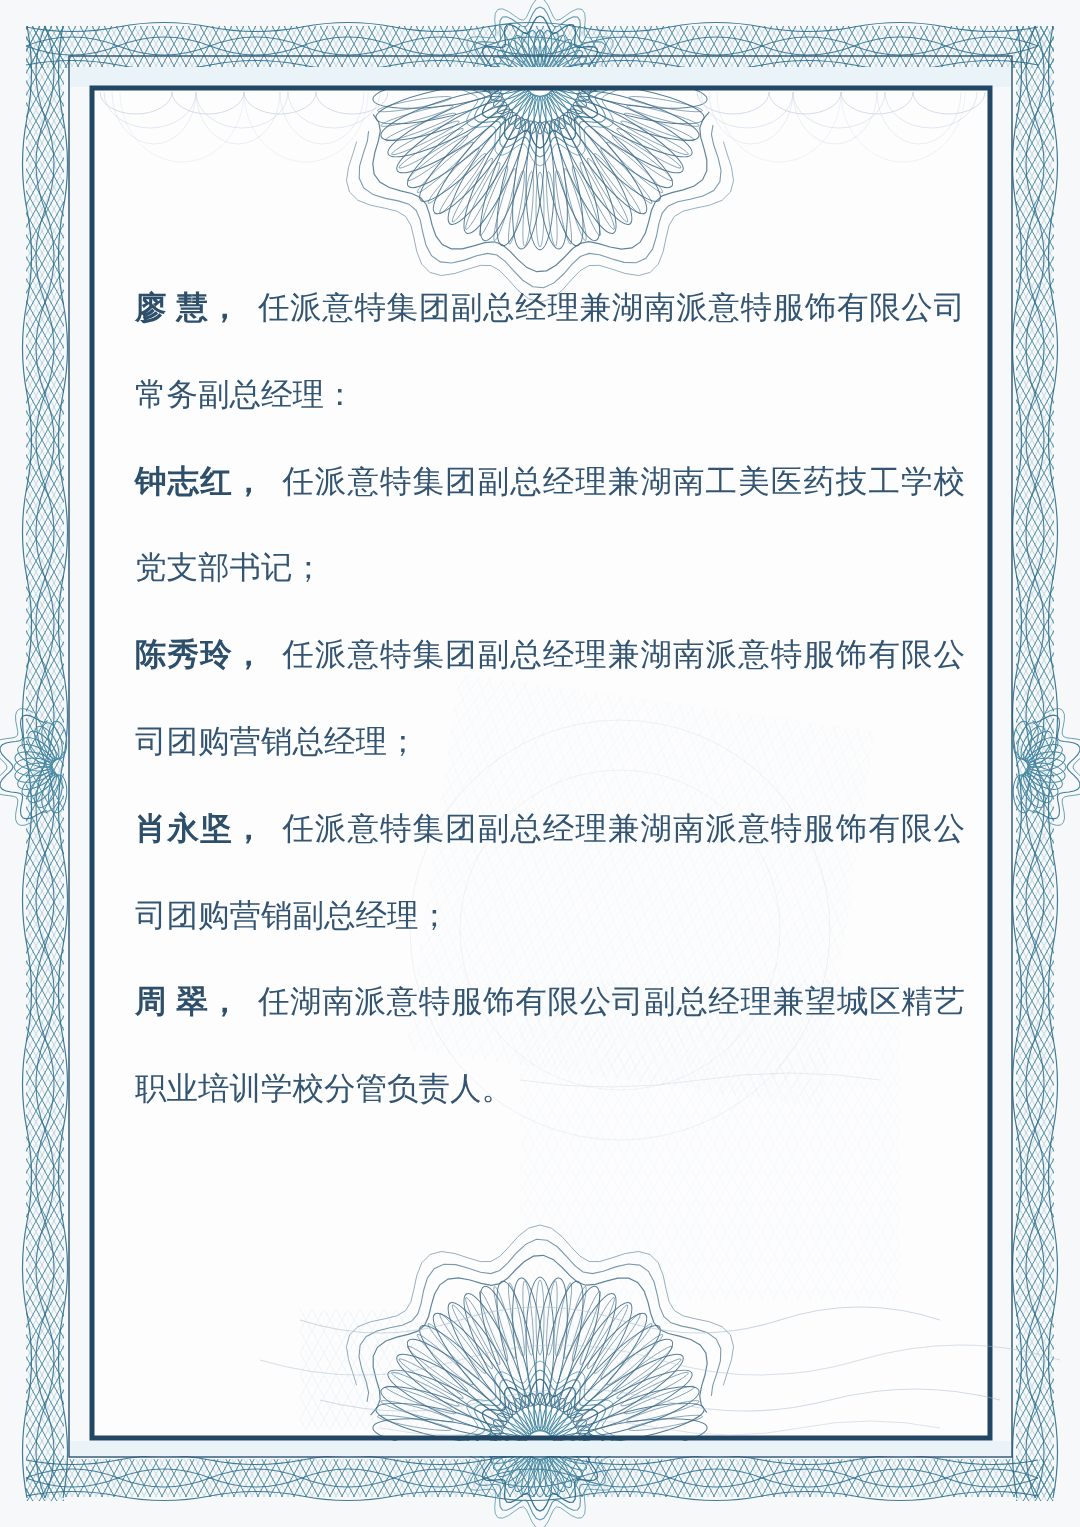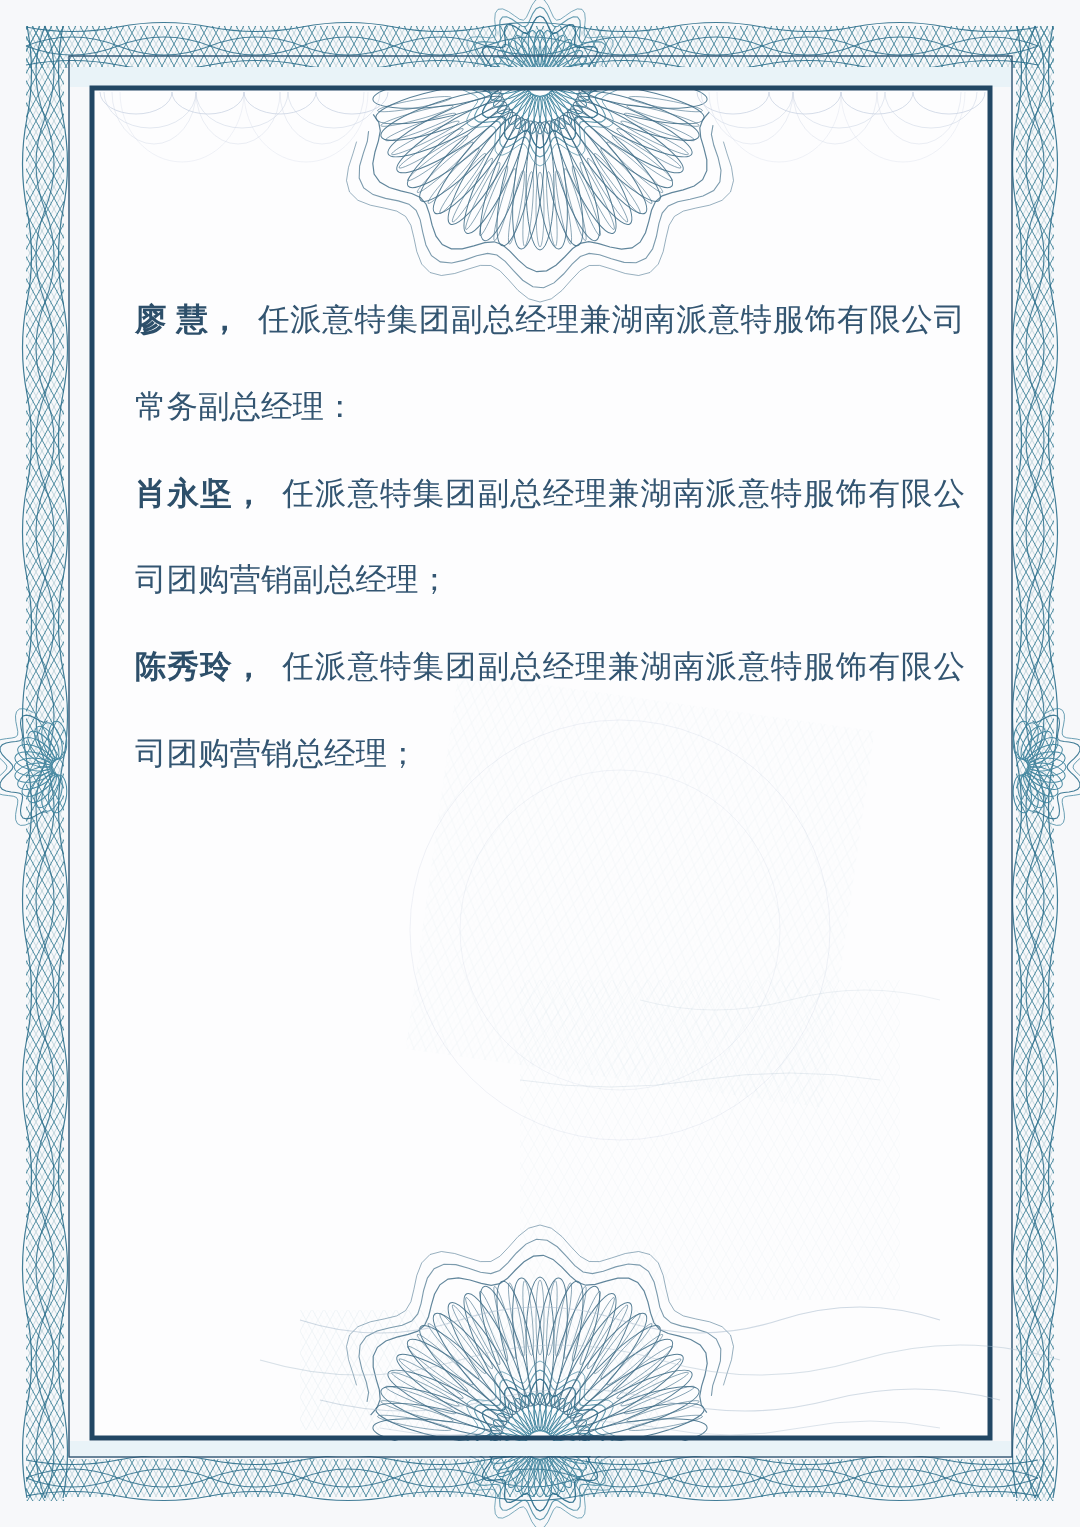--- a/index.html
+++ b/index.html
@@ -3,21 +3,21 @@
 <meta charset="utf-8">
 <style>
   html,body{margin:0;padding:0;}
   body{
     width:1080px;height:1527px;position:relative;overflow:hidden;
     background:#f7f8fa;
     font-family:"Liberation Sans","DejaVu Sans",sans-serif;
   }
   #deco{position:absolute;left:0;top:0;z-index:0;}
   .content{
-    position:absolute;left:135px;top:276px;width:830px;z-index:2;
+    position:absolute;left:135px;top:264px;width:830px;z-index:2;
   }
   p.entry{
     margin:0;
     font-size:31.5px;
     line-height:86.8px;
     color:#335571;
     text-align:justify;
     text-justify:inter-character;
     word-break:normal;
   }
@@ -336,15 +336,17 @@
       <path d="M 300 1320 q 80 26 160 0 q 80 -26 160 0 q 80 26 160 0 q 80 -26 160 0" fill="none" stroke="#a9bccd" stroke-width="1.2" opacity="0.55"></path>
       <path d="M 260 1360 q 100 30 200 0 q 100 -30 200 0 q 100 30 200 0 q 100 -30 200 0" fill="none" stroke="#a9bccd" stroke-width="1.2" opacity="0.45"></path>
       <path d="M 320 1400 q 85 22 170 0 q 85 -22 170 0 q 85 22 170 0 q 85 -22 170 0" fill="none" stroke="#a9bccd" stroke-width="1.2" opacity="0.5"></path>
       <path d="M 380 1428 q 70 14 140 0 q 70 -14 140 0 q 70 14 140 0 q 70 -14 140 0" fill="none" stroke="#a9bccd" stroke-width="1" opacity="0.4"></path>
       <rect x="300" y="1310" width="360" height="120" fill="url(#lat)" opacity="0.08"></rect>
     </g>
   </svg>
 
 <main class="content">
   <p class="entry"><span class="pname">廖 慧，</span><span>任派意特集团副总经理兼湖南派意特服饰有限公司常务副总经理：</span></p>
+  <p class="entry"><span class="pname">钟志红，</span><span>任派意特集团副总经理兼湖南工美医药技工学校党支部书记；</span></p>
+  <p class="entry"><span class="pname">陈秀玲，</span><span>任派意特集团副总经理兼湖南派意特服饰有限公司团购营销总经理；</span></p>
   <p class="entry"><span class="pname">肖永坚，</span><span>任派意特集团副总经理兼湖南派意特服饰有限公司团购营销副总经理；</span></p>
-  <p class="entry"><span class="pname">陈秀玲，</span><span>任派意特集团副总经理兼湖南派意特服饰有限公司团购营销总经理；</span></p>
+  <p class="entry"><span class="pname">周 翠，</span><span>任湖南派意特服饰有限公司副总经理兼望城区精艺职业培训学校分管负责人。</span></p>
 </main>
 
 </body></html>

